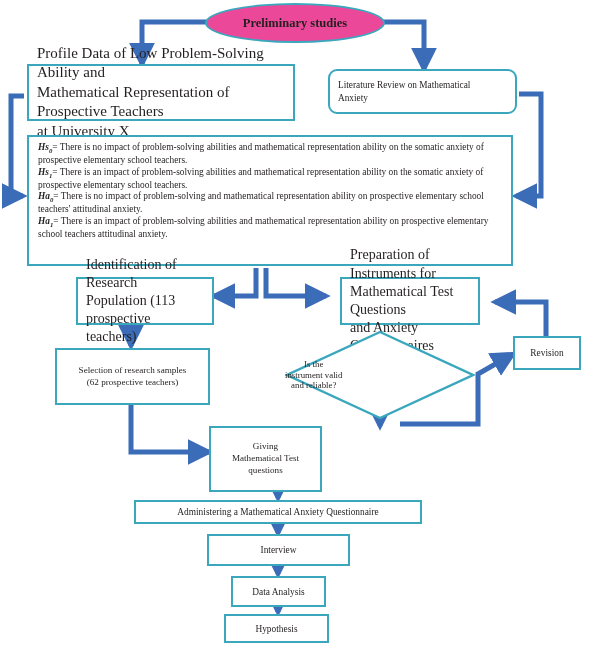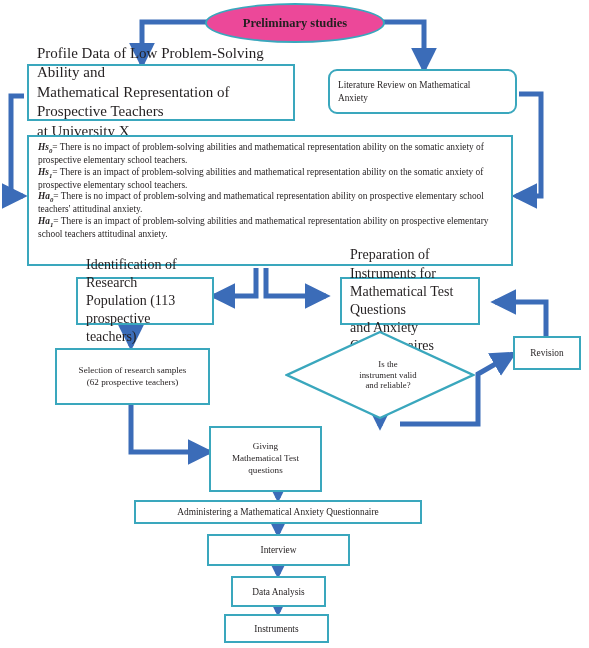--- a/index.html
+++ b/index.html
@@ -38,22 +38,22 @@
     display:flex;align-items:center;justify-content:center;
     font-weight:bold;
     z-index:3;
     color:#231f20;
   }
 
   
   .diamond-wrap{position:absolute;z-index:3;}
   .diamond-wrap svg{position:absolute;left:0;top:0;}
   .diamond-label{
-    position:absolute;left:8px;top:0;width:100%;height:100%;
-    display:flex;align-items:center;justify-content:center;
+    position:absolute;left:0;top:0;width:100%;height:100%;
+    display:flex;align-items:center;
     text-align:center;line-height:1.18;color:#231f20;
     z-index:4;pointer-events:none;
   }
   .hyp{line-height:1.22;}
   .hyp .h{font-weight:bold;font-style:italic;}
   .hyp sub{font-size:.72em;}
   .title-line{line-height:1.3;}
 </style>
 </head>
 <body>
@@ -190,16 +190,16 @@
 
   <div class="node center" style="left:207px;top:534px;width:143px;height:32px;font-size:9.4px;">
     <span class="txt">Interview</span>
   </div>
 
   <div class="node center" style="left:231px;top:576px;width:95px;height:31px;font-size:9.4px;">
     <span class="txt">Data Analysis</span>
   </div>
 
   <div class="node center" style="left:224px;top:614px;width:105px;height:29px;font-size:9.4px;">
-    <span class="txt">Instruments</span>
+    <span class="txt">Hypothesis</span>
   </div>
 
 </div>
 
 </body></html>

